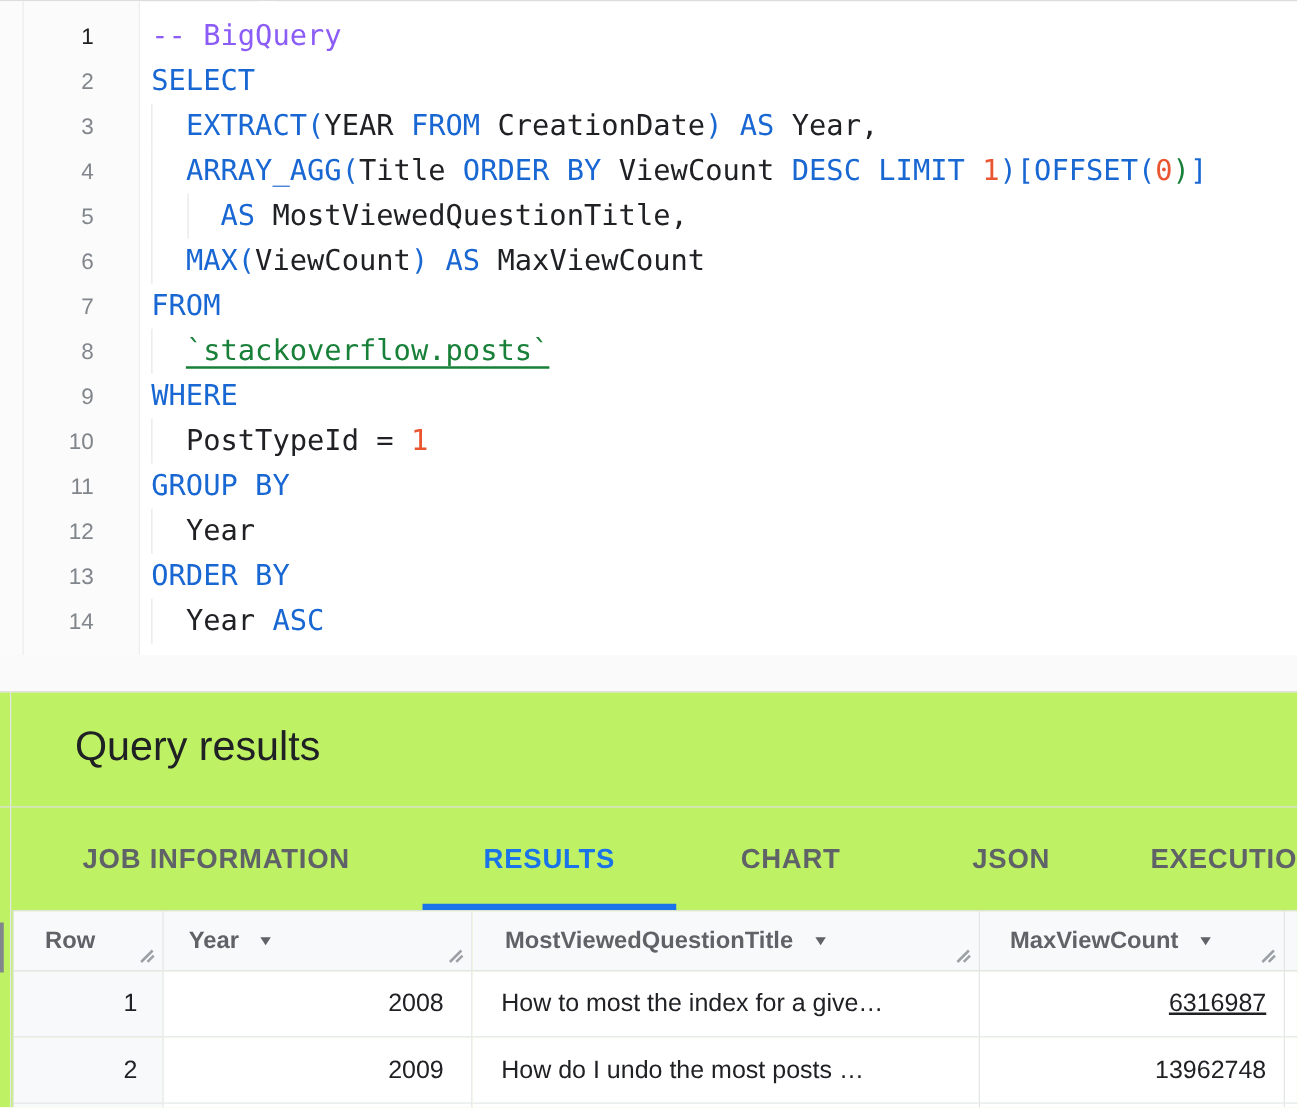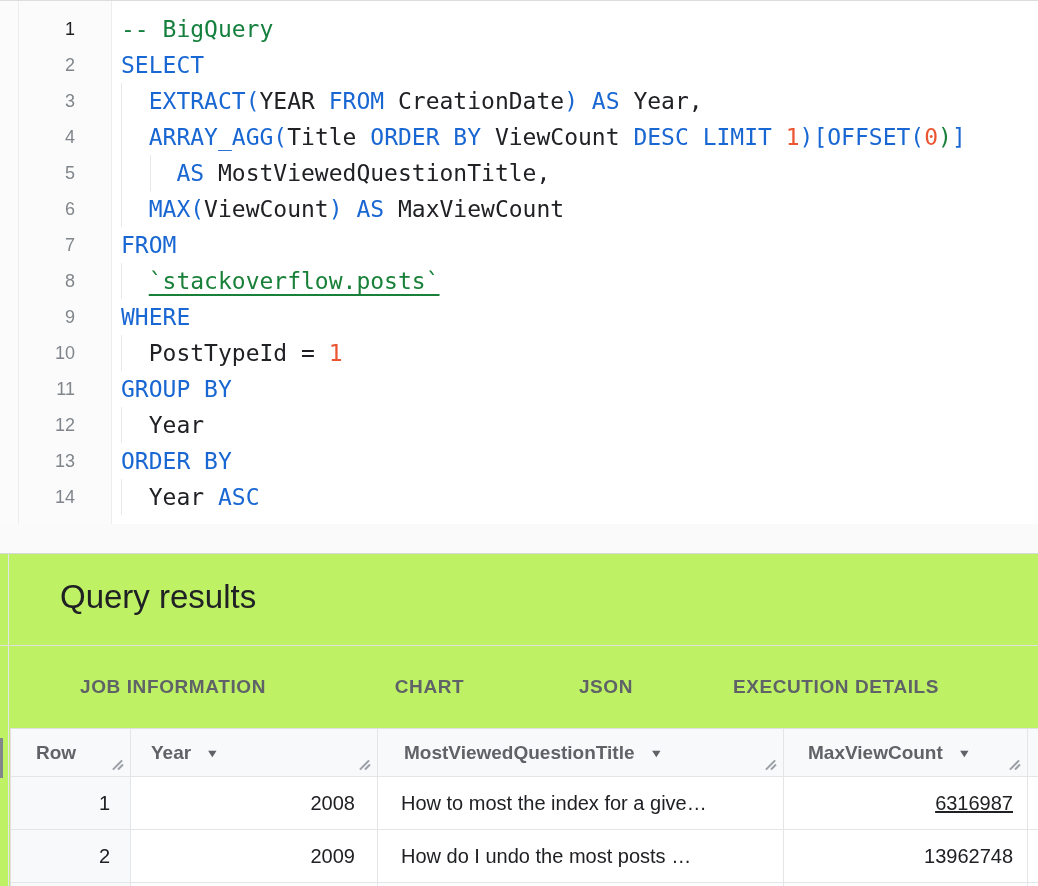--- a/index.html
+++ b/index.html
@@ -15,42 +15,42 @@
   #editor-left-line{position:absolute;left:18px;top:0;width:1px;height:524px;background:#ededee;}
   #lines{position:absolute;left:0;top:10px;width:1038px;}
   .line{position:relative;height:36px;}
   .ln{position:absolute;left:0;top:0;width:75px;height:36px;line-height:36px;text-align:right;
       font-size:18px;color:#80868b;}
   .ln.active{color:#202124;}
   .code{position:absolute;left:121px;top:0;height:36px;line-height:36px;white-space:pre;
         font-family:"DejaVu Sans Mono",monospace;font-size:23px;color:#202124;}
   .guide{position:absolute;top:0;width:1px;height:36px;background:#e8e8e8;}
   .c-kw{color:#1967d2;}
-  .c-com{color:#15803d;}
+  .c-com{color:#8b5cf6;}
   .c-num{color:#ea5532;}
   .c-grn{color:#188038;}
   .c-ref{color:#188038;text-decoration:underline;text-decoration-color:#188038;
          text-underline-offset:5px;text-decoration-thickness:2px;}
 
   
   #band{position:absolute;left:0;top:524px;width:1038px;height:30px;background:#fafafa;
         border-bottom:1px solid #d7d8da;box-sizing:border-box;}
 
   
   #results{position:absolute;left:0;top:554px;width:1038px;height:332px;background:#bef264;}
   #results-left-line{position:absolute;left:8px;top:0;width:1px;height:332px;background:#e4e5e7;}
   #results-header{position:absolute;left:0;top:0;width:1038px;height:92px;
                   border-bottom:1px solid #e0e0e0;box-sizing:border-box;}
   #results-title{position:absolute;left:60px;top:24px;margin:0;font-size:33px;font-weight:400;
                  color:#202124;letter-spacing:0;}
 
   
   #tabs{position:absolute;left:8px;top:92px;height:82px;display:flex;}
   .tab{position:relative;height:82px;display:flex;align-items:center;justify-content:center;
-       font-size:19px;font-weight:700;letter-spacing:.6px;color:#5f6368;cursor:pointer;
+       font-size:22px;font-weight:700;letter-spacing:.6px;color:#5f6368;cursor:pointer;
        box-sizing:border-box;flex:0 0 auto;}
   .tab.active{color:#1a73e8;}
   .tab .underline{position:absolute;left:0;bottom:0;width:100%;height:5px;background:#1a73e8;}
 
   
   #table{position:absolute;left:10px;top:174px;width:1028px;height:158px;
          border-top:1px solid #e0e0e0;border-left:1px solid #e0e0e0;box-sizing:border-box;}
   .trow{display:flex;width:1100px;}
   .cell{box-sizing:border-box;border-right:1px solid #e4e5e7;border-bottom:1px solid #e4e5e7;
         display:flex;align-items:center;overflow:hidden;}
@@ -151,20 +151,24 @@
 
   <div id="results">
     <div id="results-left-line"></div>
     <div id="results-header">
       <h1 id="results-title">Query results</h1>
     </div>
     <div id="tabs">
         <div class="tab" style="width: 330px;">
           <span>JOB INFORMATION</span>
         </div>
+        <div class="tab active" style="width: 203px;">
+          <span>RESULTS</span>
+          <div class="underline"></div>
+        </div>
         <div class="tab" style="width: 183px;">
           <span>CHART</span>
         </div>
         <div class="tab" style="width: 170px;">
           <span>JSON</span>
         </div>
         <div class="tab" style="width: 290px;">
           <span>EXECUTION DETAILS</span>
         </div>
       </div>

